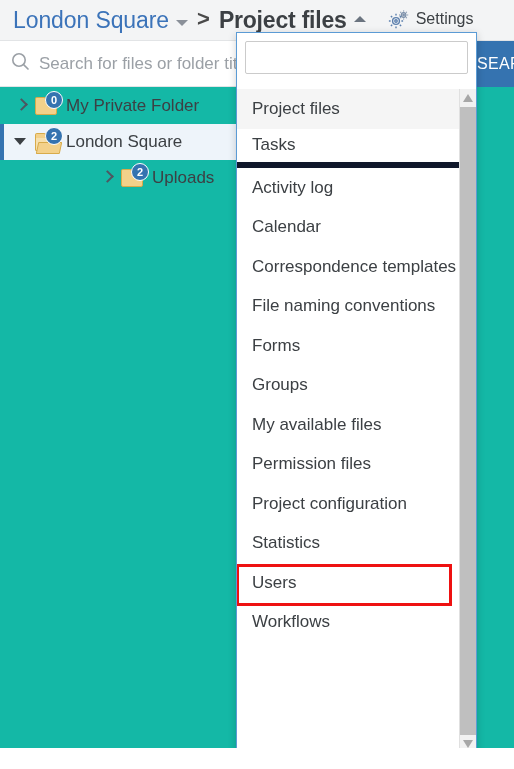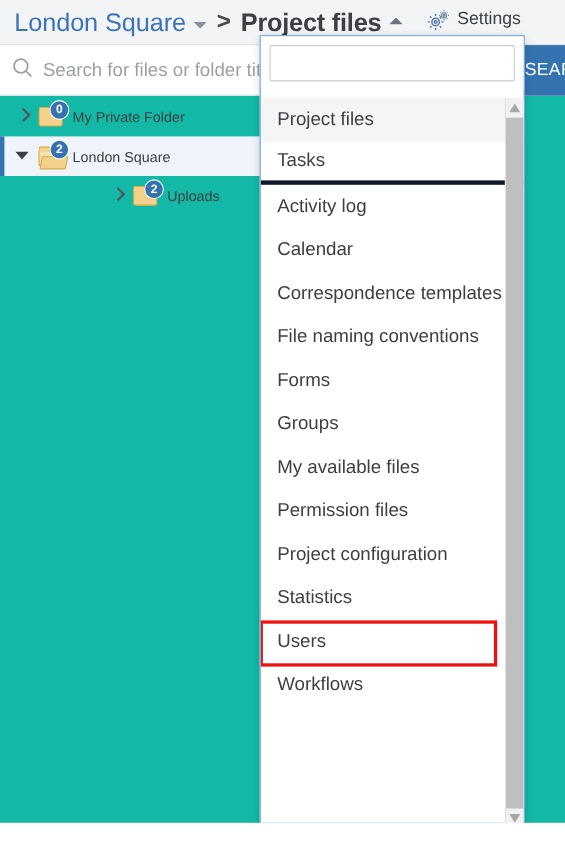--- a/index.html
+++ b/index.html
@@ -189,21 +189,21 @@
     background: #3573b0;
     color: #fff;
     font-size: 11px;
     font-weight: bold;
     display: flex; align-items: center; justify-content: center;
     border: 1.5px solid #ffffff;
     padding: 0 2px;
     z-index: 3;
   }
   .tree-label {
-    font-size: 13px;
+    font-size: 17px;
     color: #3c4044;
   }
 
   
   .dropdown {
     position: absolute;
     left: 236px; top: 32px;
     width: 241px; height: 720px;
     background: #ffffff;
     border: 1px solid #5b9bd5;
@@ -237,21 +237,21 @@
   .dd-item {
     height: 39.5px;
     display: flex; align-items: center;
     padding-left: 15px;
     font-size: 17px;
     color: #3c4044;
     white-space: nowrap;
     position: relative;
   }
   .dd-item.hover { background: #f5f5f5; }
-  .dd-item.divider-after { border-bottom: 4px solid #0f172a; }
+  .dd-item.divider-after { border-bottom: 6px solid #0f172a; }
   .dd-item.marked:after {
     content: "";
     position: absolute;
     left: -1px; top: 1px;
     width: 210px; height: 36px;
     border: 3px solid #ee1111;
     pointer-events: none;
   }
 
   

